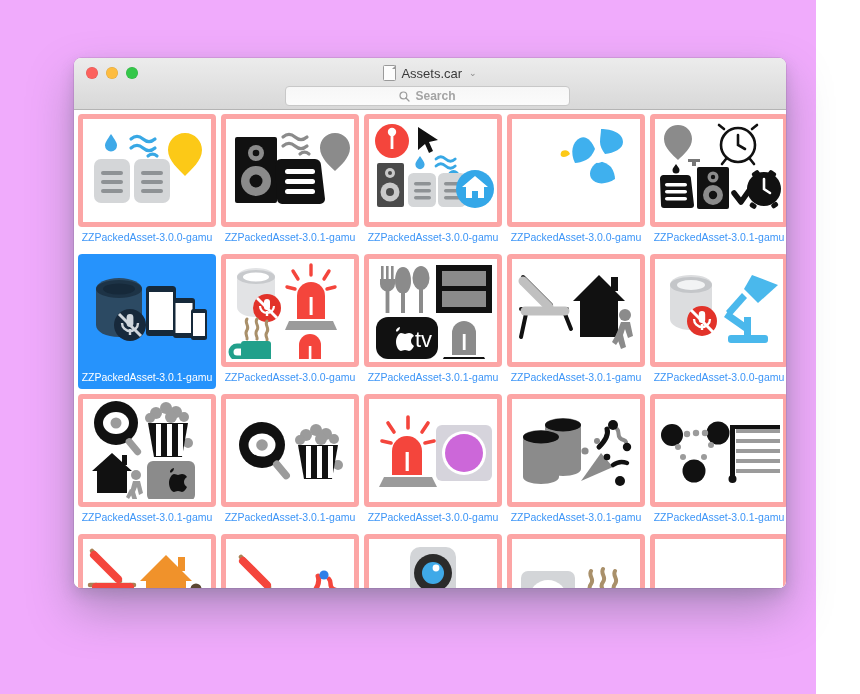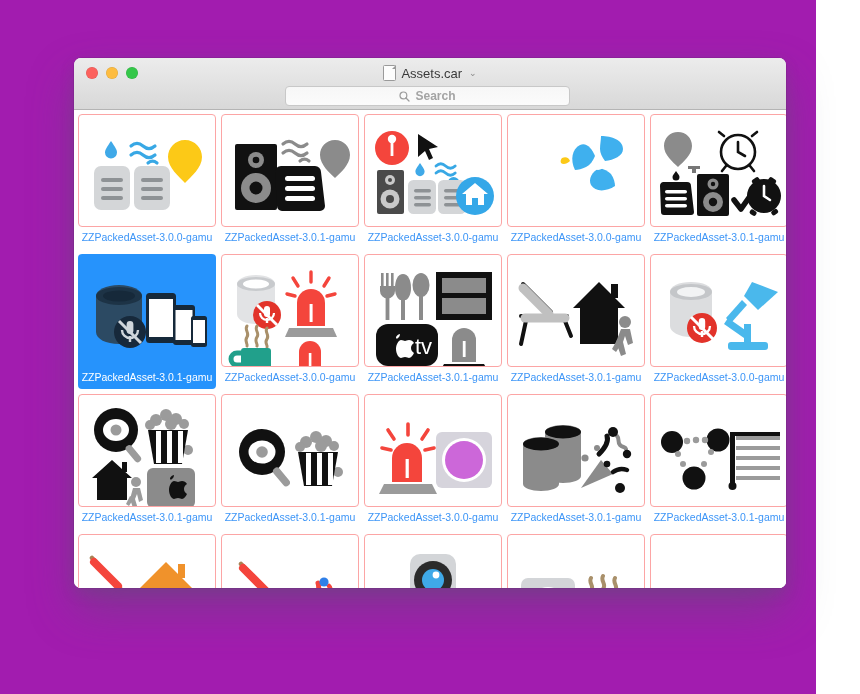--- a/index.html
+++ b/index.html
@@ -5,21 +5,21 @@
 <style>
   html,body{margin:0;padding:0;}
   body{
     width:860px;height:694px;
     background:#ffffff;
     font-family:"Liberation Sans","DejaVu Sans",sans-serif;
     -webkit-font-smoothing:antialiased;
     overflow:hidden;
   }
   
-  .page{position:relative;width:816px;height:694px;background:#a21caf;}
+  .page{position:relative;width:816px;height:694px;background:#f0abfc;}
 
   .window{
     position:absolute;left:74px;top:58px;width:712px;height:530px;
     background:#ffffff;
     border-radius:7px;
     box-shadow:0 22px 46px rgba(80,90,105,.40),
                0 6px 14px rgba(80,90,105,.22),
                0 0 0 .5px rgba(0,0,0,.16);
     overflow:hidden;
   }
@@ -80,23 +80,23 @@
   .cell{
     width:138px;height:135px;
     display:flex;flex-direction:column;align-items:center;
     box-sizing:border-box;
     border-radius:4px;
     padding-top:0;
   }
   .thumb{
     width:138px;height:113px;
     background:#fff;
-    border:1px solid #fca5a5;border-radius:4px;
+    border:5px solid #fca5a5;border-radius:4px;
     box-sizing:border-box;
-    display:flex;align-items:flex-end;justify-content:center;
+    display:flex;align-items:flex-start;justify-content:center;
     overflow:hidden;
     position:relative;
   }
   .cell.selected .thumb{border-color:transparent;background:transparent;}
   .cell.selected{background:#2693fc;}
   .label{
     margin-top:3px;
     font-size:10.5px;color:#3c95f7;
     white-space:nowrap;overflow:hidden;
     max-width:134px;

